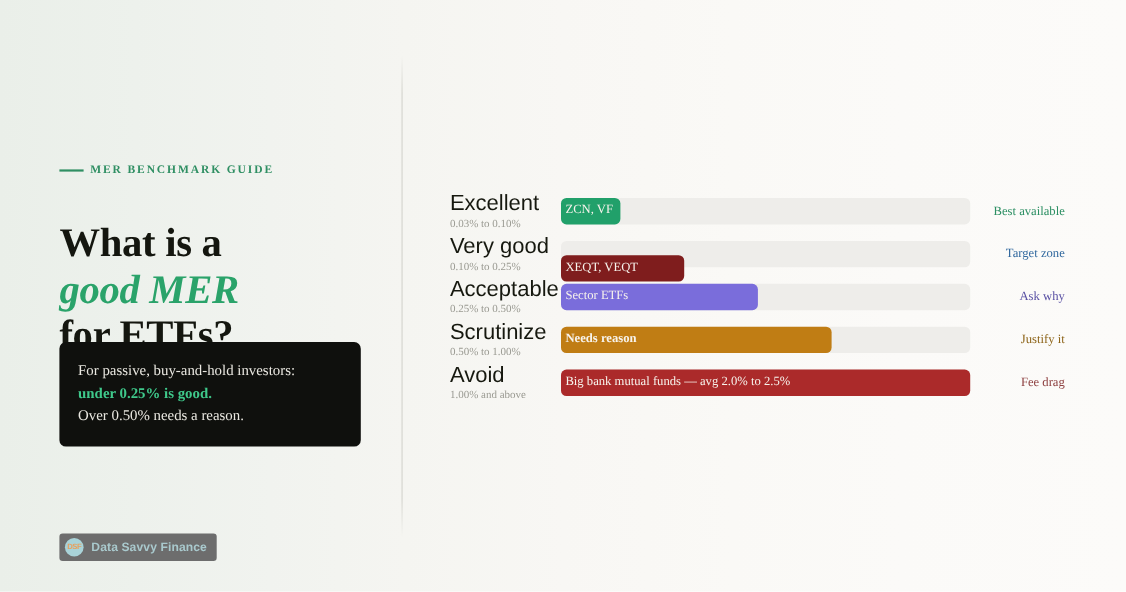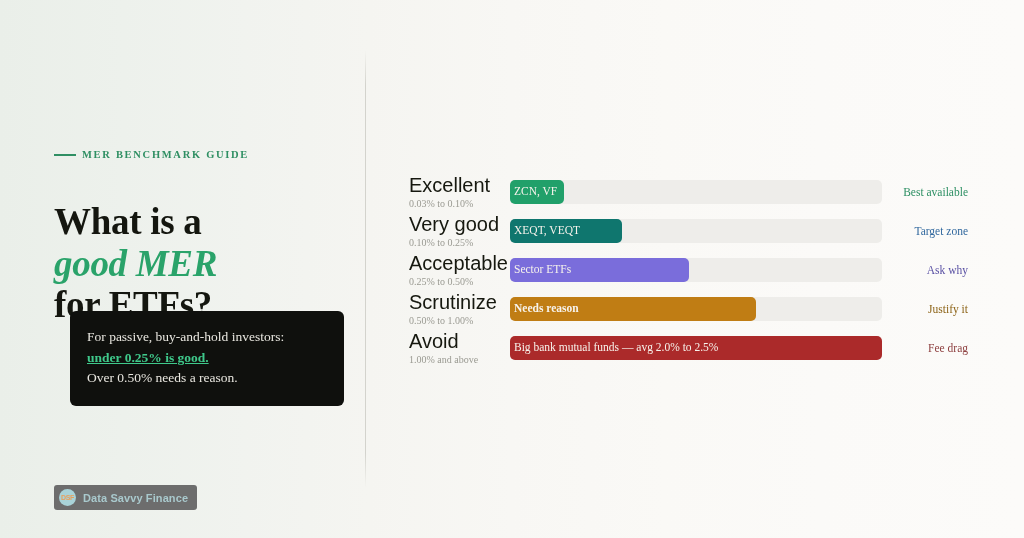--- a/index.html
+++ b/index.html
@@ -85,34 +85,32 @@
 
   .callout {
     position: absolute;
     left: 0;
     top: 311px;
     width: 274px;
     box-sizing: border-box;
     background: #0f100d;
     border-radius: 6px;
     padding: 16px 17px 17px 17px;
-    margin-left: 16px;
   }
   .callout-line {
     display: block;
     font-family: "Liberation Serif", serif;
     font-size: 13.5px;
     line-height: 1.52;
     color: #e9e7e0;
     white-space: nowrap;
   }
   .callout-line.accent {
     color: #3fc98b;
     font-weight: 700;
-    text-decoration: underline;
   }
 
   .brand {
     position: absolute;
     left: 0;
     top: 485px;
     display: flex;
     align-items: center;
     gap: 7px;
     background: #6d6d6d;
@@ -285,21 +283,21 @@
       </div>
       <div class="row-note" style="color:#2c8f63;">Best available</div>
     </div>
 
     <div class="chart-row">
       <div class="row-label">
         <span class="row-title">Very good</span>
         <span class="row-range">0.10% to 0.25%</span>
       </div>
       <div class="row-track">
-        <div class="row-fill" style="width:30%;background:#0f766e;">
+        <div class="row-fill" style="width:30%;background:#7f1d1d;margin-top:13px;">
           <span class="fill-text">XEQT, VEQT</span>
         </div>
       </div>
       <div class="row-note" style="color:#31689e;">Target zone</div>
     </div>
 
     <div class="chart-row">
       <div class="row-label">
         <span class="row-title">Acceptable</span>
         <span class="row-range">0.25% to 0.50%</span>

